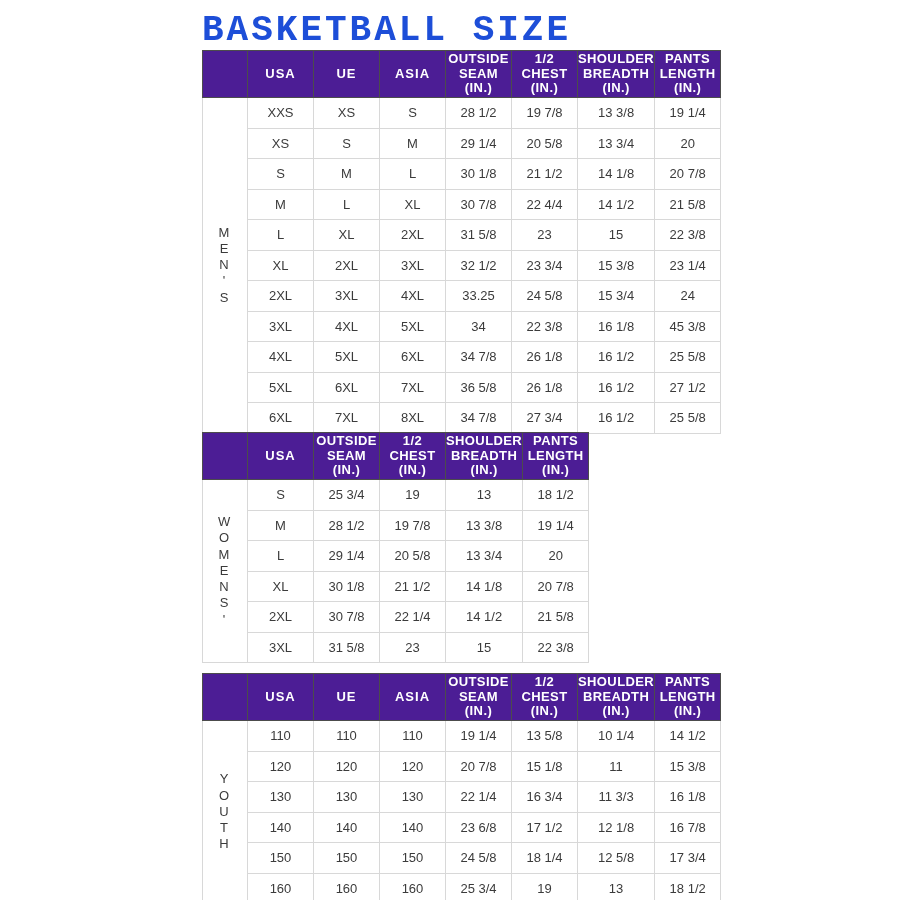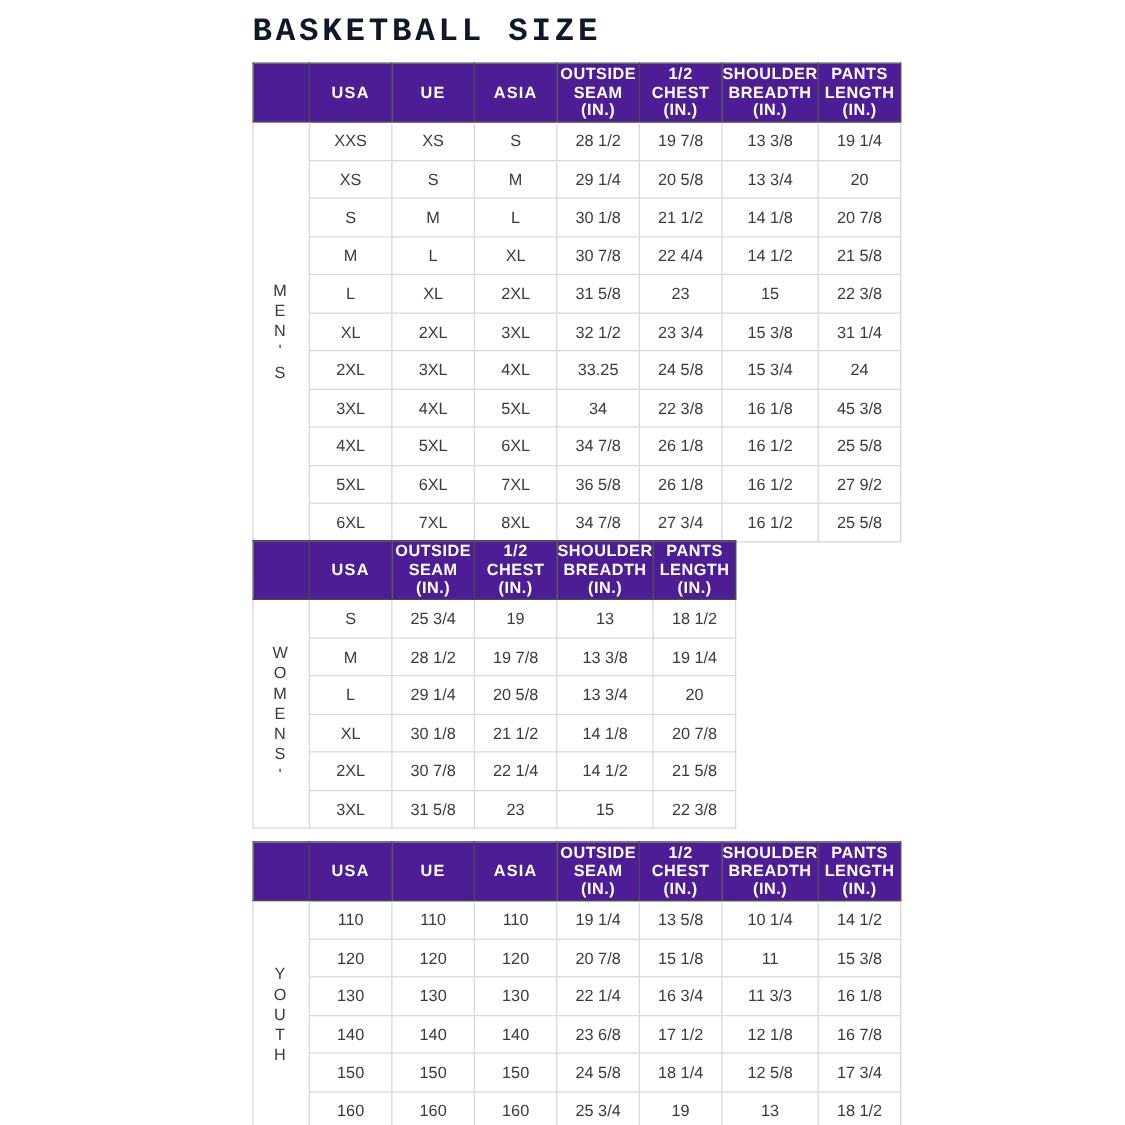--- a/index.html
+++ b/index.html
@@ -18,24 +18,24 @@
     position: relative;
     width: 900px;
     height: 900px;
     box-sizing: border-box;
   }
   .title {
     position: absolute;
     left: 202px;
     top: 10px;
     font-family: "Liberation Mono", monospace;
-    font-size: 26px;
+    font-size: 36px;
     font-weight: bold;
     letter-spacing: 3px;
-    color: #0f172a;
+    color: #1d4ed8;
   }
   table.size-table {
     border-collapse: collapse;
     table-layout: fixed;
     position: absolute;
   }
   table.size-table td, table.size-table th {
     border: 1px solid #d8d8d8;
     text-align: center;
     vertical-align: middle;
@@ -206,21 +206,21 @@
         <td>15</td>
         <td>22 3/8</td>
       </tr>
       <tr>
         <td>XL</td>
         <td>2XL</td>
         <td>3XL</td>
         <td>32 1/2</td>
         <td>23 3/4</td>
         <td>15 3/8</td>
-        <td>31 1/4</td>
+        <td>23 1/4</td>
       </tr>
       <tr>
         <td>2XL</td>
         <td>3XL</td>
         <td>4XL</td>
         <td>33.25</td>
         <td>24 5/8</td>
         <td>15 3/4</td>
         <td>24</td>
       </tr>
@@ -242,21 +242,21 @@
         <td>16 1/2</td>
         <td>25 5/8</td>
       </tr>
       <tr>
         <td>5XL</td>
         <td>6XL</td>
         <td>7XL</td>
         <td>36 5/8</td>
         <td>26 1/8</td>
         <td>16 1/2</td>
-        <td>27 9/2</td>
+        <td>27 1/2</td>
       </tr>
       <tr>
         <td>6XL</td>
         <td>7XL</td>
         <td>8XL</td>
         <td>34 7/8</td>
         <td>27 3/4</td>
         <td>16 1/2</td>
         <td>25 5/8</td>
       </tr>

